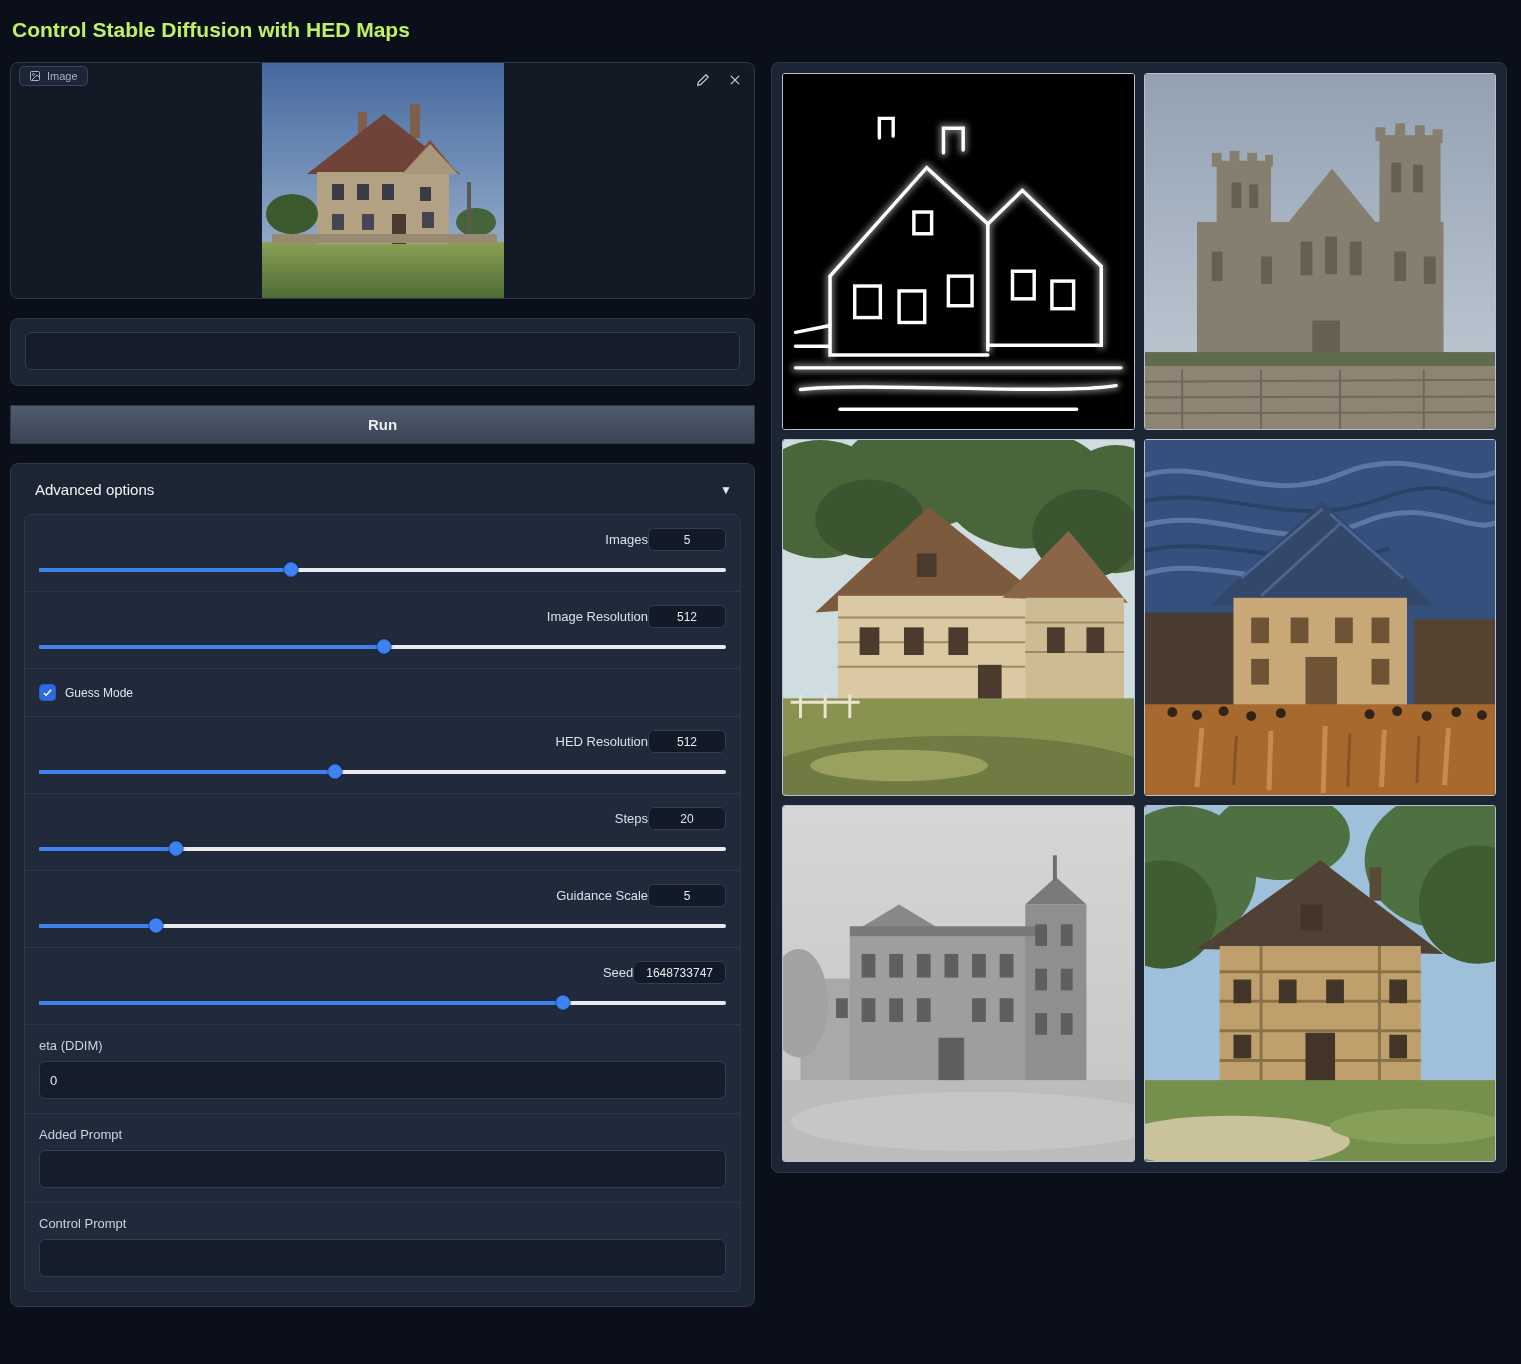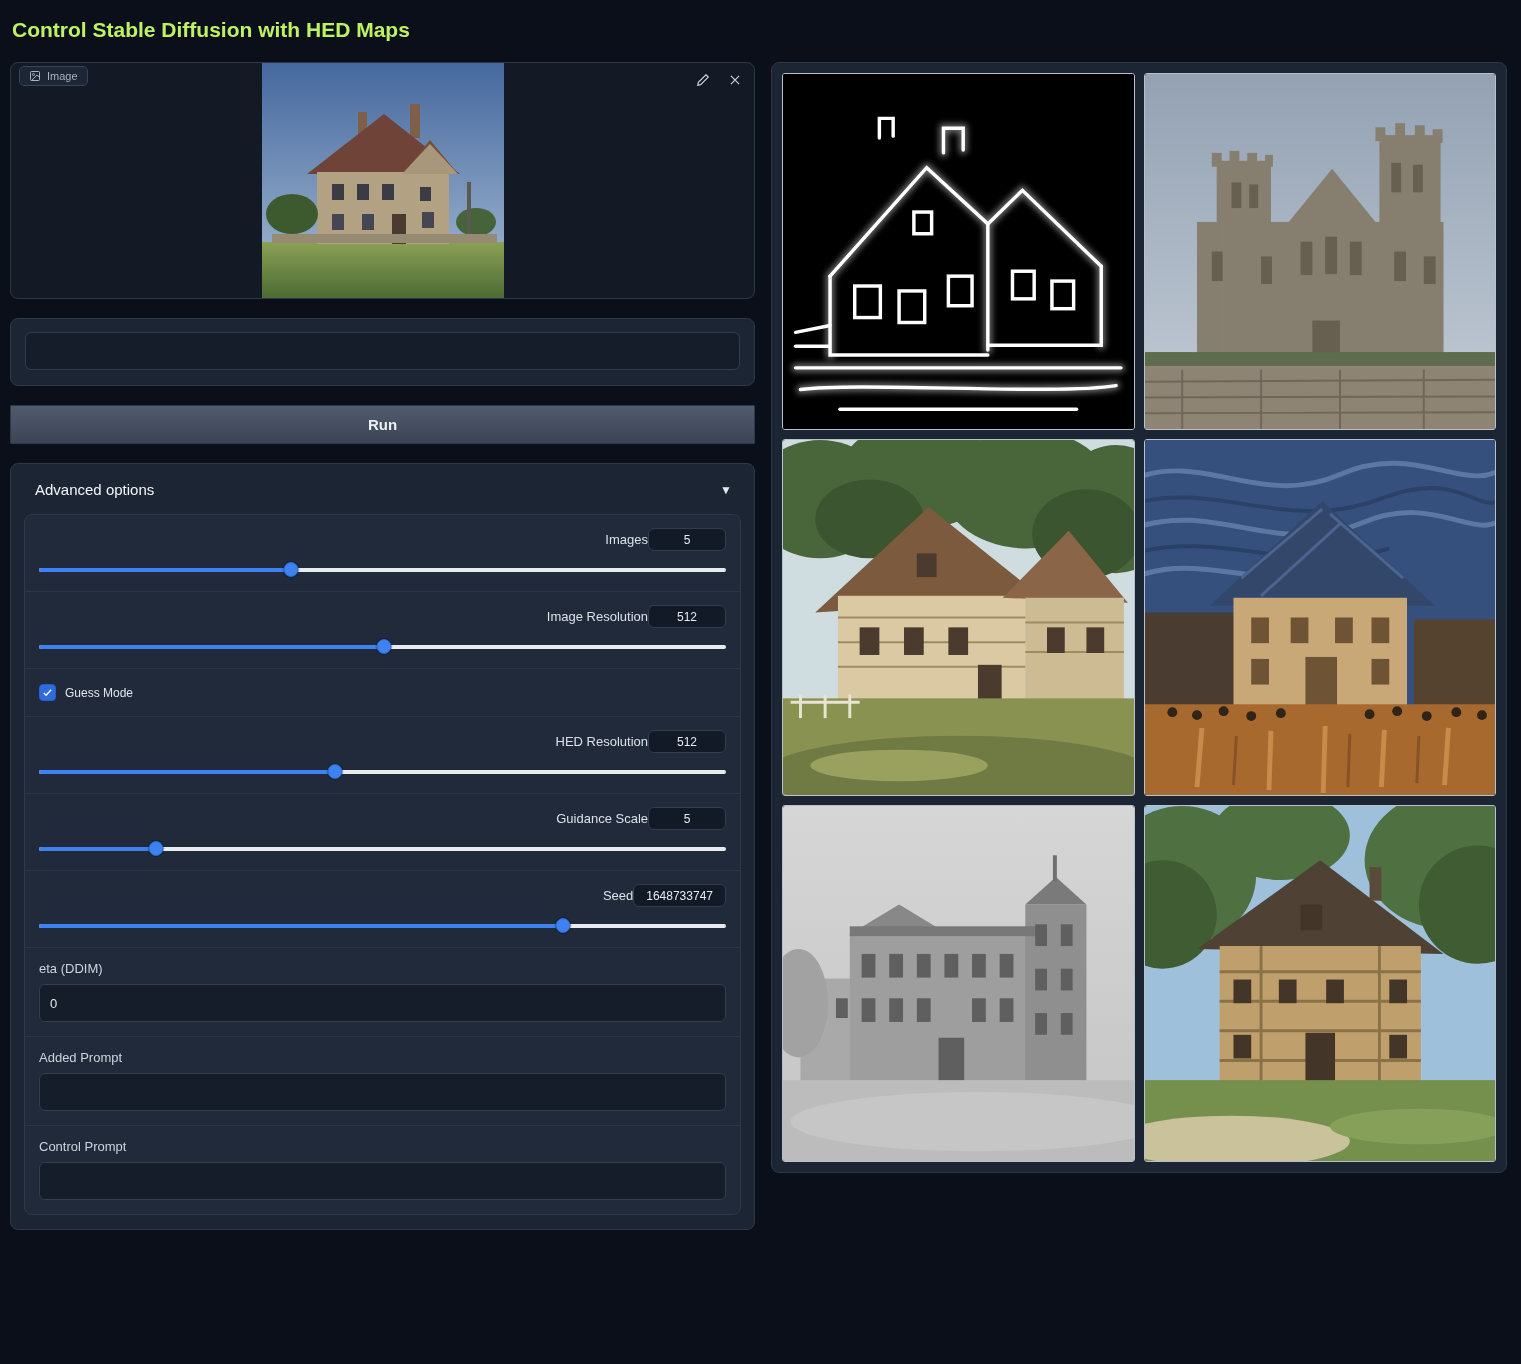--- a/index.html
+++ b/index.html
@@ -219,20 +219,31 @@
               <span class="row-label">HED Resolution</span>
               <div class="value-box">512</div>
             </div>
             <div class="slider">
               <div class="track"></div>
                 <div class="track-fill" style="width: 43.1%;"></div>
                 <div class="thumb" style="left: 43.1%;"></div>
             </div>
           </div>
 
+          <div class="row">
+            <div class="row-head">
+              <span class="row-label">Steps</span>
+              <div class="value-box">20</div>
+            </div>
+            <div class="slider">
+              <div class="track"></div>
+                <div class="track-fill" style="width: 20%;"></div>
+                <div class="thumb" style="left: 20%;"></div>
+            </div>
+          </div>
 
           <div class="row">
             <div class="row-head">
               <span class="row-label">Guidance Scale</span>
               <div class="value-box">5</div>
             </div>
             <div class="slider">
               <div class="track"></div>
                 <div class="track-fill" style="width: 17%;"></div>
                 <div class="thumb" style="left: 17%;"></div>

